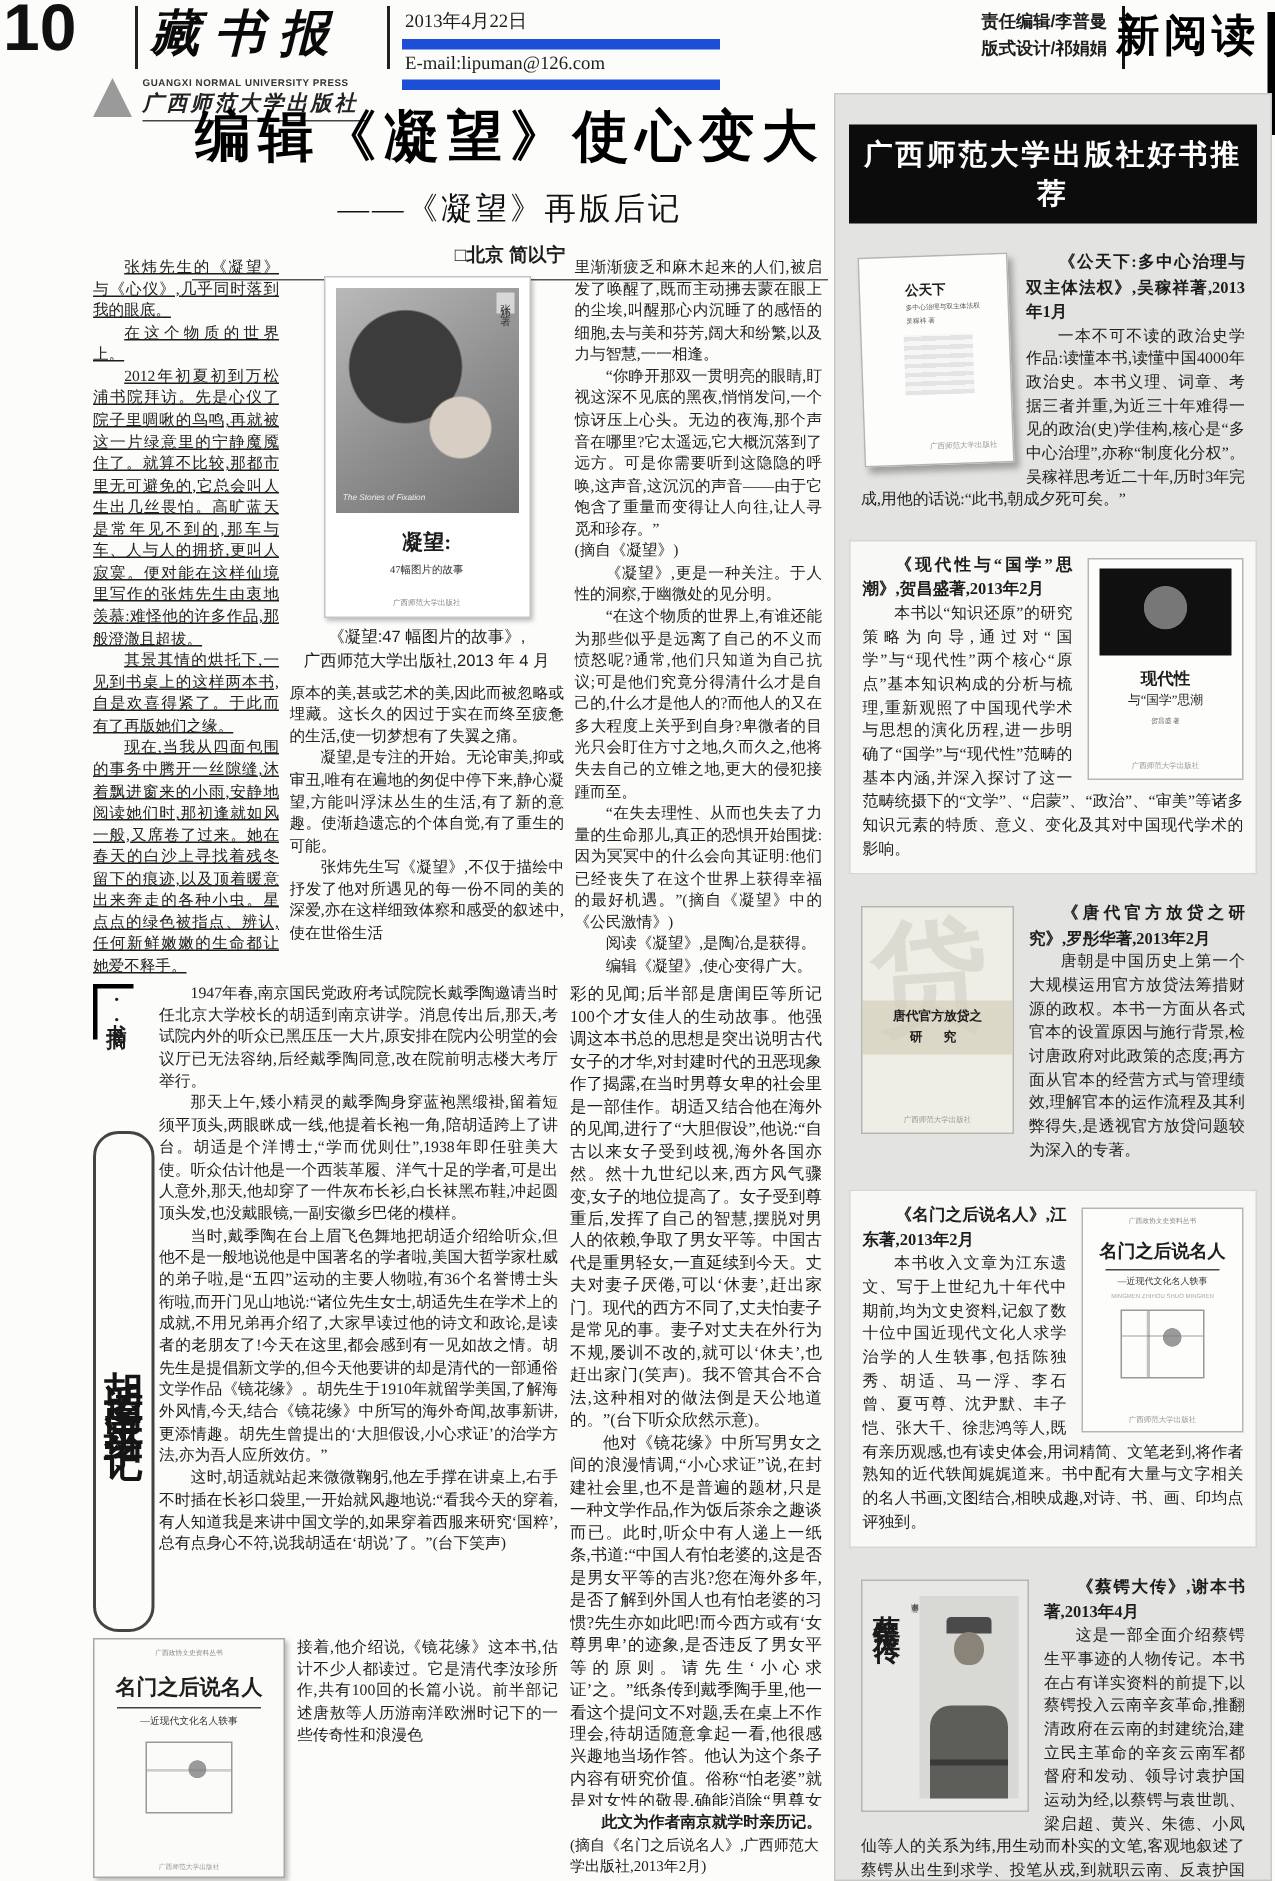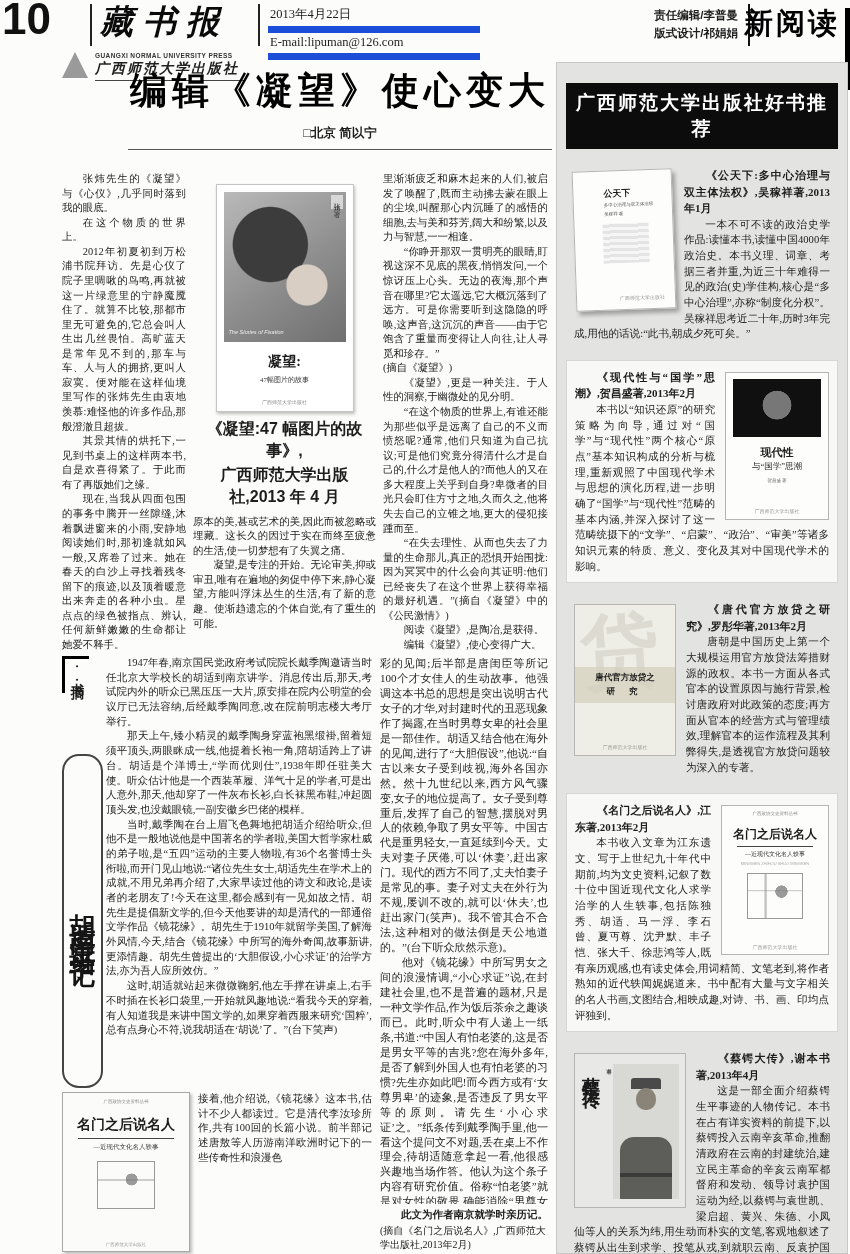--- a/index.html
+++ b/index.html
@@ -29,40 +29,40 @@
   .publogo .cn{font-size:14px;font-weight:bold;font-style:italic;letter-spacing:2px;
                border-bottom:1.5px solid #444;padding:1px 6px 2px 0;color:#222;}
   
   .headline{position:absolute;left:128px;top:66px;width:424px;text-align:center;}
   .headline h1{margin:0;font-size:37px;font-weight:700;letter-spacing:5px;color:#000;}
   .headline h2{margin:9px 0 0;font-size:21px;font-weight:normal;letter-spacing:2px;color:#111;}
   .headline .byline{margin-top:9px;font-size:12.5px;font-weight:bold;}
   .headline .rule{margin-top:7px;border-bottom:1.5px solid #555;}
   
   .article{position:absolute;left:62px;top:172px;width:486px;height:478px;display:flex;gap:7px;}
-  .c1{width:124px;overflow:hidden;}
+  .c1{width:124px;overflow:hidden;text-decoration:underline;}
   .cmid{width:183px;overflow:hidden;}
   .c4{width:165px;overflow:hidden;}
   p.art{margin:0;font-size:10.4px;line-height:1.40;text-align:justify;text-indent:2em;color:#222;}
   p.art.cont{text-indent:0;}
   p.art.cite{text-indent:0;}
   
   .bookimg{width:136px;height:226px;margin:12px auto 6px;background:#fff;border:1px solid #c5c5c5;
            box-shadow:1px 2px 3px rgba(0,0,0,.25);position:relative;}
   .bookimg .photo{position:absolute;left:7px;top:7px;right:7px;height:150px;background:
      radial-gradient(circle at 68% 62%, #d9cec4 0 16%, rgba(217,206,196,0) 17%),
      radial-gradient(circle at 38% 35%, #3c3c3c 0 30%, rgba(60,60,60,0) 31%),
      linear-gradient(145deg,#b9b9b9,#8e8e8e 55%,#6f6f6f);}
   .bookimg .auth{position:absolute;right:10px;top:10px;writing-mode:vertical-rl;
                  font-size:7px;color:#333;letter-spacing:2px;background:rgba(255,255,255,.6);padding:2px 1px;}
   .bookimg .en{position:absolute;left:12px;bottom:76px;font-size:5.5px;color:#eee;font-style:italic;}
   .bookimg .t1{position:absolute;left:0;right:0;bottom:40px;text-align:center;font-size:14px;font-weight:bold;}
   .bookimg .t2{position:absolute;left:0;right:0;bottom:26px;text-align:center;font-size:7px;color:#333;}
   .bookimg .lg{position:absolute;left:0;right:0;bottom:6px;text-align:center;font-size:5px;color:#888;}
-  .caption{margin:2px 0 6px;font-size:16px;font-weight:bold;text-align:center;line-height:1.4;
+  .caption{margin:2px 0 6px;font-size:11px;font-weight:normal;text-align:center;line-height:1.4;
            font-family:"Liberation Sans","DejaVu Sans",sans-serif;}
   
   .sidebar{position:absolute;left:556px;top:62px;width:292px;height:1192px;background:#e3e3e2;
            border:1px solid #c8c8c6;box-sizing:border-box;}
   .sb-head{margin:20px 9px 0;background:#0c0c0c;color:#fff;text-align:center;font-size:19px;
            font-weight:bold;letter-spacing:2px;padding:7px 0;}
   .book{margin:10px 9px 0;padding:8px 8px;overflow:hidden;font-size:10.8px;}
   .book.white{background:#f8f8f6;border:1px solid #d6d6d4;}
   .btitle{margin:0;font-weight:bold;text-indent:2em;font-size:11px;line-height:1.5;text-align:justify;}
   .bbody{margin:0;text-indent:2em;line-height:1.48;text-align:justify;font-size:10.6px;color:#222;}
@@ -171,20 +171,21 @@
 <div class="publogo">
   <div class="tri"></div>
   <div>
     <div class="en sans">GUANGXI NORMAL UNIVERSITY PRESS</div>
     <div class="cn">广西师范大学出版社</div>
   </div>
 </div>
 
 <div class="headline">
   <h1 class="sans">编辑《凝望》使心变大</h1>
+  <h2>——《凝望》再版后记</h2>
   <div class="byline sans">□北京 简以宁</div>
   <div class="rule"></div>
 </div>
 
 <div class="article">
   <div class="c1">
     <p class="art">张炜先生的《凝望》与《心仪》,几乎同时落到我的眼底。</p>
     <p class="art">在这个物质的世界上。</p>
     <p class="art">2012年初夏初到万松浦书院拜访。先是心仪了院子里啁啾的鸟鸣,再就被这一片绿意里的宁静魔魇住了。就算不比较,那都市里无可避免的,它总会叫人生出几丝畏怕。高旷蓝天是常年见不到的,那车与车、人与人的拥挤,更叫人寂寞。便对能在这样仙境里写作的张炜先生由衷地羡慕:难怪他的许多作品,那般澄澈且超拔。</p>
     <p class="art">其景其情的烘托下,一见到书桌上的这样两本书,自是欢喜得紧了。于此而有了再版她们之缘。</p>
@@ -197,20 +198,21 @@
       <div class="auth">张炜 著</div>
       <div class="en sans">The Stories of Fixation</div>
       <div class="t1">凝望:</div>
       <div class="t2">47幅图片的故事</div>
       <div class="lg">广西师范大学出版社</div>
     </div>
     <p class="caption">《凝望:47 幅图片的故事》,</p>
     <p class="caption" style="margin-top:-5px">广西师范大学出版社,2013 年 4 月</p>
     <p class="art cont">原本的美,甚或艺术的美,因此而被忽略或埋藏。这长久的因过于实在而终至疲惫的生活,使一切梦想有了失翼之痛。</p>
     <p class="art">凝望,是专注的开始。无论审美,抑或审丑,唯有在遍地的匆促中停下来,静心凝望,方能叫浮沫丛生的生活,有了新的意趣。使渐趋遗忘的个体自觉,有了重生的可能。</p>
+    <p class="art">张炜先生写《凝望》,不仅于描绘中抒发了他对所遇见的每一份不同的美的深爱,亦在这样细致体察和感受的叙述中,使在世俗生活</p>
   </div>
   <div class="c4">
     <p class="art cont">里渐渐疲乏和麻木起来的人们,被启发了唤醒了,既而主动拂去蒙在眼上的尘埃,叫醒那心内沉睡了的感悟的细胞,去与美和芬芳,阔大和纷繁,以及力与智慧,一一相逢。</p>
     <p class="art">“你睁开那双一贯明亮的眼睛,盯视这深不见底的黑夜,悄悄发问,一个惊讶压上心头。无边的夜海,那个声音在哪里?它太遥远,它大概沉落到了远方。可是你需要听到这隐隐的呼唤,这声音,这沉沉的声音——由于它饱含了重量而变得让人向往,让人寻觅和珍存。”</p>
     <p class="art cite">(摘自《凝望》)</p>
     <p class="art">《凝望》,更是一种关注。于人性的洞察,于幽微处的见分明。</p>
     <p class="art">“在这个物质的世界上,有谁还能为那些似乎是远离了自己的不义而愤怒呢?通常,他们只知道为自己抗议;可是他们究竟分得清什么才是自己的,什么才是他人的?而他人的又在多大程度上关乎到自身?卑微者的目光只会盯住方寸之地,久而久之,他将失去自己的立锥之地,更大的侵犯接踵而至。</p>
     <p class="art">“在失去理性、从而也失去了力量的生命那儿,真正的恐惧开始围拢:因为冥冥中的什么会向其证明:他们已经丧失了在这个世界上获得幸福的最好机遇。”(摘自《凝望》中的《公民激情》)</p>
     <p class="art">阅读《凝望》,是陶冶,是获得。</p>
     <p class="art">编辑《凝望》,使心变得广大。</p>

